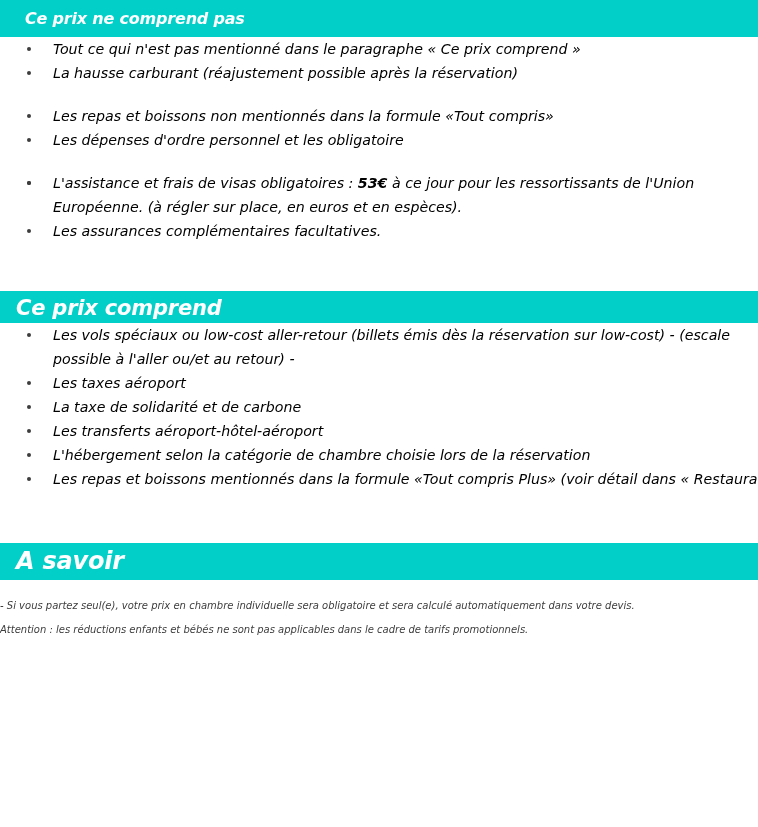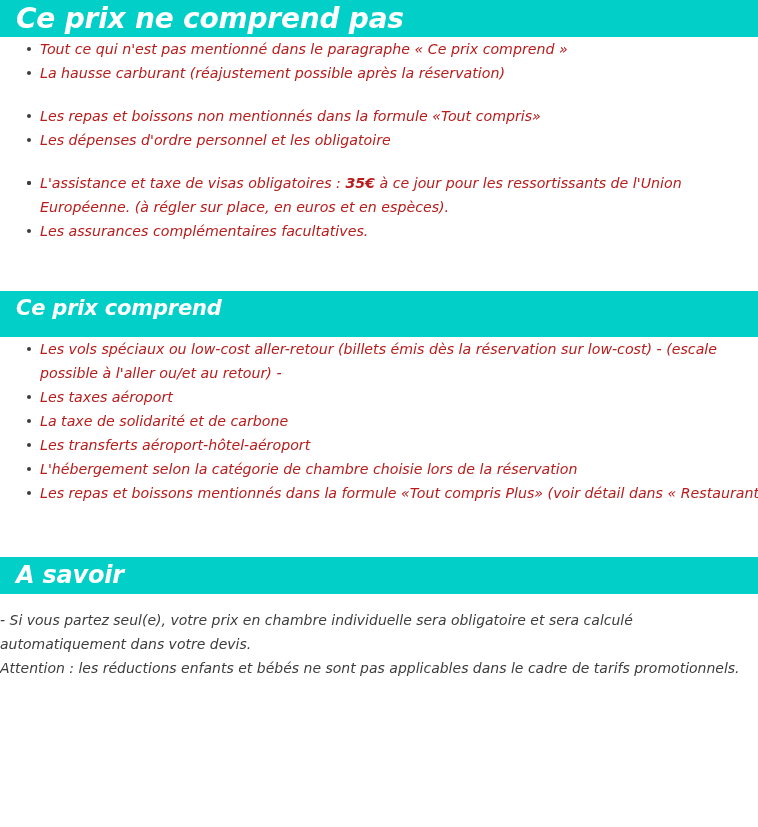--- a/index.html
+++ b/index.html
@@ -33,41 +33,41 @@
     font-style: italic;
     font-weight: bold;
     letter-spacing: -0.2px;
   }
   .section-header .title {
     display: block;
     padding-left: 16px;
   }
 
   .band-1 { height: 37px; }
-  .band-1 .title { font-size: 28px; line-height: 37px; }
-
-  .band-2 { height: 46px; }
+  .band-1 .title { font-size: 16px; line-height: 37px; margin-left: 9px; }
+
+  .band-2 { height: 32px; }
   .band-2 .title { font-size: 21px; line-height: 35px; }
 
   .band-3 { height: 37px; }
   .band-3 .title { font-size: 24px; line-height: 37px; }
 
   
   ul.bullets {
     list-style: none;
     margin: 0;
     padding: 0;
   }
   ul.bullets > li {
     position: relative;
-    padding-left: 40px;
+    padding-left: 53px;
     font-style: italic;
     font-size: 14.2px;
     line-height: 24px;
-    color: #b91c1c;
+    color: #000000;
     font-family: "DejaVu Sans", sans-serif;
     white-space: nowrap;
   }
   ul.bullets > li.wrap {
     white-space: normal;
   }
   ul.bullets > li > .dot {
     position: absolute;
     left: 27px;
     top: 10px;
@@ -89,21 +89,21 @@
   .spacer-b { height: 52px; }
 
   
   .notes {
     padding: 14px 0 0 0;
     font-family: "DejaVu Sans", sans-serif;
   }
   .notes p {
     margin: 0;
     font-style: italic;
-    font-size: 14px;
+    font-size: 10px;
     line-height: 24px;
     color: #3d3d3d;
     padding-left: 0px;
     padding-right: 10px;
   }
   .notes p.tight { margin-top: 0; }
 </style>
 </head>
 <body>
 
@@ -138,21 +138,21 @@
   </ul>
 
   <div class="gap-1"></div>
 
   <ul class="bullets">
     <li>
       <span class="dot"></span>
     </li>
     <li class="wrap">
       <span class="dot"></span>
-      <span>L'assistance et taxe de visas obligatoires : </span><span class="b">35€</span><span> à ce jour pour les ressortissants de l'Union Européenne.  (à régler sur place, en euros et en espèces).</span>
+      <span>L'assistance et frais de visas obligatoires : </span><span class="b">53€</span><span> à ce jour pour les ressortissants de l'Union Européenne.  (à régler sur place, en euros et en espèces).</span>
     </li>
     <li>
       <span class="dot"></span>
       <span>Les assurances complémentaires facultatives.</span>
     </li>
   </ul>
 
   <div class="spacer-a"></div>
 
   <div class="section-header band-2">

